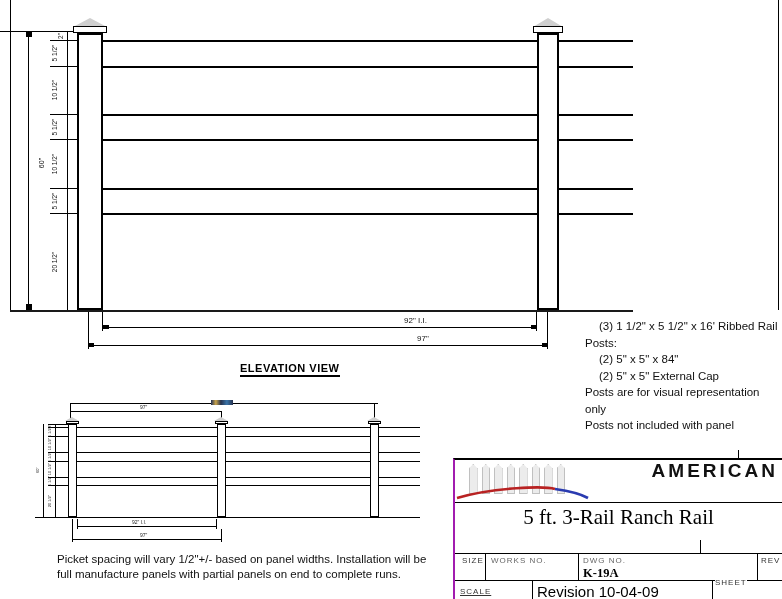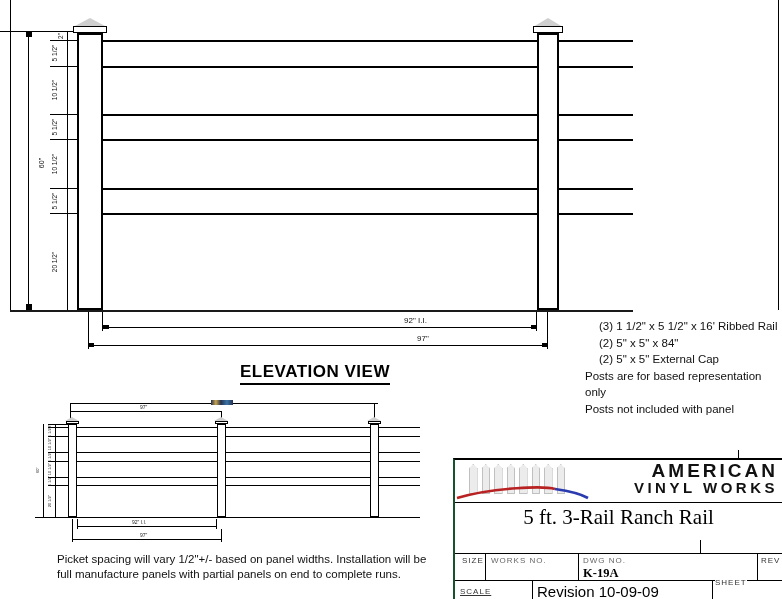--- a/index.html
+++ b/index.html
@@ -9,29 +9,29 @@
   .gln{position:absolute;background:#1a1a1a;}
   .post{position:absolute;background:#fff;border:2px solid #000;box-sizing:border-box;}
   .cap{position:absolute;background:#fff;border:1.5px solid #000;box-sizing:border-box;}
   .pyr{position:absolute;width:0;height:0;border-style:solid;border-color:transparent;}
   .dimlabel{position:absolute;font-size:8px;color:#111;white-space:nowrap;}
   .tinylabel{position:absolute;font-size:5px;color:#222;white-space:nowrap;line-height:5px;}
   .rot{transform:translate(-50%,-50%) rotate(-90deg);transform-origin:center;}
   .seg{position:absolute;font-size:6.5px;color:#111;white-space:nowrap;line-height:6px;}
   .seg-s{position:absolute;font-size:4px;color:#222;white-space:nowrap;line-height:4px;}
   .arr{position:absolute;width:0;height:0;border-style:solid;}
-  #elev-heading{position:absolute;left:240px;top:362px;font-size:17px;font-weight:bold;
+  #elev-heading{position:absolute;left:240px;top:362px;font-size:11px;font-weight:bold;
       letter-spacing:.5px;border-bottom:2px solid #000;padding-bottom:1px;white-space:nowrap;}
   #notes{position:absolute;left:585px;top:318px;width:197px;font-size:11.5px;line-height:16.5px;color:#111;}
   #notes .ind{padding-left:14px;}
   #footnote{position:absolute;left:57px;top:552px;width:390px;font-size:11.5px;line-height:15px;
       color:#111;white-space:pre-line;}
   
   #tblock{position:absolute;left:453px;top:458px;width:329px;height:141px;
-      border-top:2px solid #000;border-left:2px solid #14532d;box-sizing:border-box;}
+      border-top:2px solid #000;border-left:2px solid #a21caf;box-sizing:border-box;}
   #tblock .tl{position:absolute;background:#000;}
   .cadlabel{position:absolute;font-size:8px;letter-spacing:1px;color:#333;white-space:nowrap;}
   .cadlabel.gray{color:#666;}
   #dwg-no{position:absolute;font-family:"Liberation Serif",serif;font-weight:bold;font-size:12.5px;}
   #product-title{position:absolute;left:0;right:0;top:45px;text-align:center;
       font-family:"Liberation Serif",serif;font-size:21px;color:#000;}
   #brand{position:absolute;right:4px;top:2px;text-align:right;color:#111;}
   #brand .b1{font-size:19px;font-weight:bold;letter-spacing:3px;line-height:18px;}
   #brand .b2{font-size:15px;font-weight:bold;letter-spacing:3.5px;line-height:15px;}
   #logo-fence{position:absolute;left:14px;top:4px;width:96px;height:30px;display:flex;gap:4px;}
@@ -176,23 +176,24 @@
   <div class="ln" style="left:216px;top:519px;width:1px;height:10px;"></div>
   <div class="ln" style="left:77px;top:526px;width:140px;height:1px;"></div>
   <div class="tinylabel" style="left:132px;top:520px;">92" I.I.</div>
   <div class="ln" style="left:72px;top:519px;width:1px;height:23px;"></div>
   <div class="ln" style="left:221px;top:529px;width:1px;height:13px;"></div>
   <div class="ln" style="left:72px;top:539px;width:150px;height:1px;"></div>
   <div class="tinylabel" style="left:140px;top:533px;">97"</div>
 
   <div id="notes">
       <div class="ind" style="">(3) 1 1/2" x 5 1/2" x 16' Ribbed Rail</div>
+      <div class="" style="">Posts:</div>
       <div class="ind" style="">(2) 5" x 5" x 84"</div>
       <div class="ind" style="">(2) 5" x 5" External Cap</div>
-      <div class="" style="">Posts are for based representation only</div>
+      <div class="" style="">Posts are for visual representation only</div>
       <div class="" style="">Posts not included with panel</div>
     </div>
 
   <div id="footnote">Picket spacing will vary 1/2"+/- based on panel widths.  Installation will be
 full manufacture panels with partial panels on end to complete runs.</div>
 
   <div class="ln" style="left:738px;top:450px;width:1px;height:8px;"></div>
   <div class="ln" style="left:700px;top:540px;width:1px;height:13px;"></div>
 
   <div id="tblock">
@@ -214,28 +215,27 @@
         <div class="picket"></div>
         <div class="picket"></div>
         <div class="picket"></div>
     </div>
     <svg id="swoosh" width="134" height="16" viewBox="0 0 134 16">
       <path d="M2,14 C40,3 90,2 100,5" stroke="#b82222" stroke-width="2.6" fill="none"></path>
       <path d="M100,5 C114,7 126,10 133,14" stroke="#2a3bb0" stroke-width="2.6" fill="none"></path>
     </svg>
     <div id="brand">
       <div class="b1">AMERICAN</div>
-      <div class="b2">VINYL WORKS</div>
     </div>
 
     <div id="product-title">5 ft. 3-Rail Ranch Rail</div>
 
     <span class="cadlabel" style="left:7px;top:96px;">SIZE</span>
     <span class="cadlabel gray" style="left:36px;top:96px;">WORKS NO.</span>
     <span class="cadlabel gray" style="left:128px;top:96px;">DWG NO.</span>
     <span id="dwg-no" style="left:128px;top:106px;">K-19A</span>
     <span class="cadlabel" style="left:306px;top:96px;">REV</span>
 
     <span class="cadlabel" style="left:5px;top:127px;text-decoration:underline;">SCALE</span>
-    <span id="rev-text" style="left:82px;top:123px;">Revision 10-09-09</span>
+    <span id="rev-text" style="left:82px;top:123px;">Revision 10-04-09</span>
     <span class="cadlabel" style="left:260px;top:118px;background:#fff;">SHEET</span>
   </div>
 </div>
 
 </body></html>

